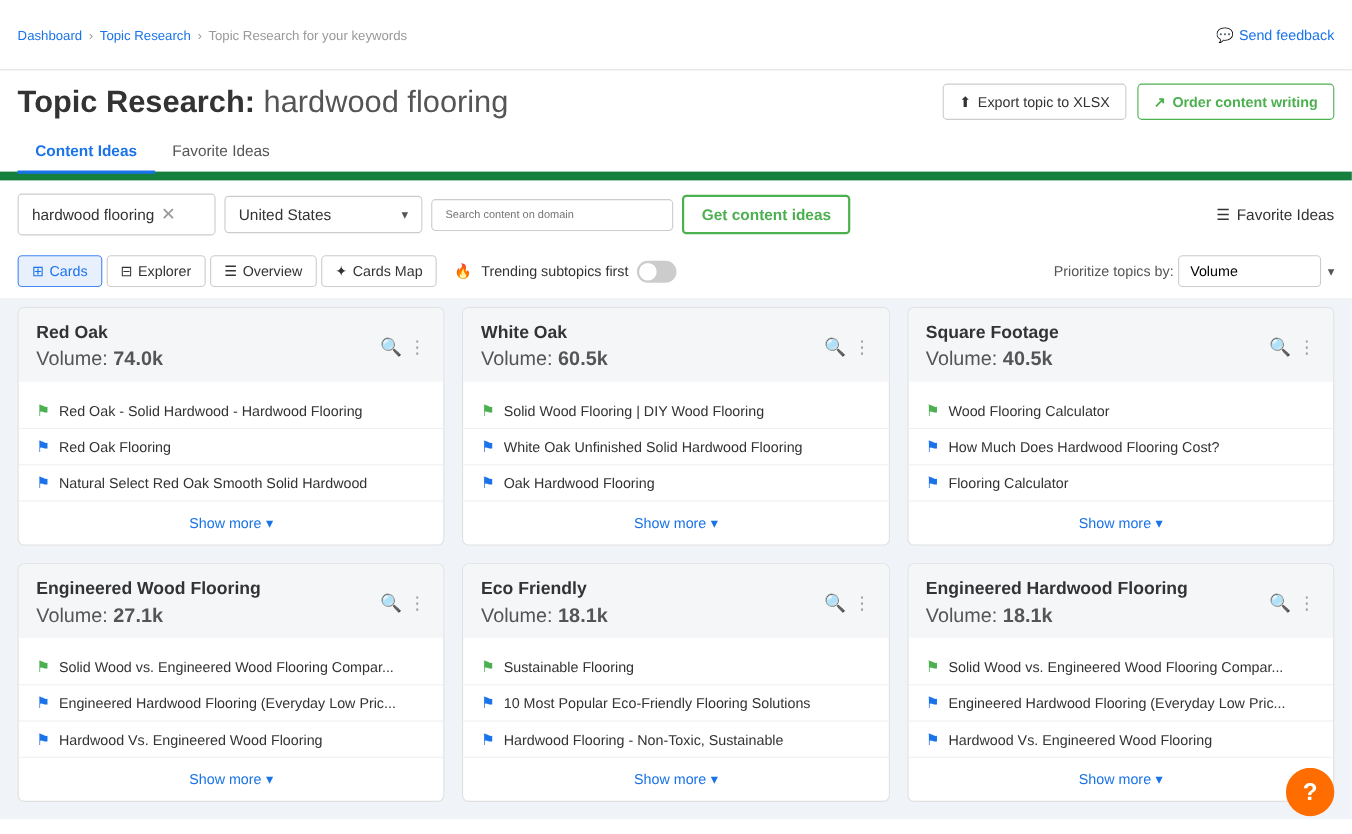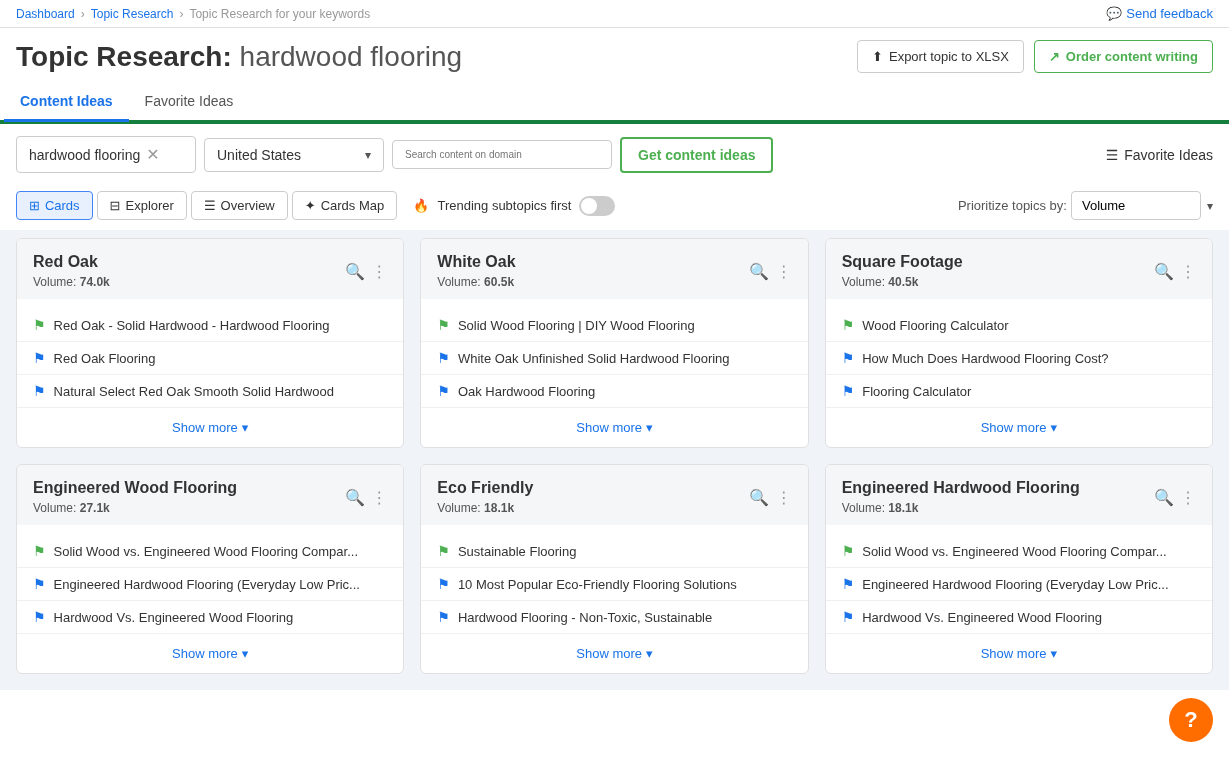--- a/index.html
+++ b/index.html
@@ -3,21 +3,21 @@
   <meta charset="utf-8">
   <style>
     * { box-sizing: border-box; margin: 0; padding: 0; }
     body { font-family: Arial, sans-serif; font-size: 14px; color: #333; background: #fff; width: 1229px; }
 
     
     .top-bar {
       display: flex;
       align-items: center;
       justify-content: space-between;
-      padding: 6px 16px;
+      padding: 24px 16px;
       border-bottom: 1px solid #e0e0e0;
       font-size: 12px;
       color: #666;
     }
     .breadcrumb { display: flex; align-items: center; gap: 6px; }
     .breadcrumb a { color: #1a73e8; text-decoration: none; }
     .breadcrumb span { color: #999; }
     .send-feedback { color: #1a73e8; text-decoration: none; display: flex; align-items: center; gap: 4px; font-size: 13px; }
 
     
@@ -41,22 +41,22 @@
     .btn-order {
       display: flex; align-items: center; gap: 6px;
       border: 1px solid #4caf50; background: #fff;
       padding: 8px 14px; border-radius: 4px; cursor: pointer;
       font-size: 13px; color: #4caf50; font-weight: 600;
     }
 
     
     .tabs-bar {
       display: flex;
-      border-bottom: 4px solid #15803d;
-      padding: 0 4px;
+      border-bottom: 8px solid #15803d;
+      padding: 0 16px;
     }
     .tab {
       padding: 10px 16px; cursor: pointer; font-size: 14px;
       color: #555; border-bottom: 3px solid transparent; margin-bottom: -2px;
     }
     .tab.active {
       color: #1a73e8; border-bottom-color: #1a73e8; font-weight: 600;
     }
 
     
@@ -149,21 +149,21 @@
     }
     .card-header {
       background: #f4f6f8;
       padding: 14px 16px 10px 16px;
       display: flex;
       align-items: center;
       justify-content: space-between;
     }
     .card-title-block {}
     .card-title { font-size: 16px; font-weight: 700; color: #333; }
-    .card-volume { font-size: 12px; color: #555; margin-top: 4px; }
+    .card-volume { font-size: 18px; color: #555; margin-top: 4px; }
     .card-header-actions { display: flex; gap: 6px; align-items: center; }
     .icon-btn { cursor: pointer; color: #999; font-size: 16px; background: none; border: none; }
     .card-body { padding: 10px 0 0 0; }
     .card-item {
       display: flex; align-items: center; gap: 8px;
       padding: 8px 16px; font-size: 13px; color: #333;
       border-bottom: 1px solid #f0f0f0;
     }
     .card-item:last-of-type { border-bottom: none; }
     .topic-icon { font-size: 14px; }

